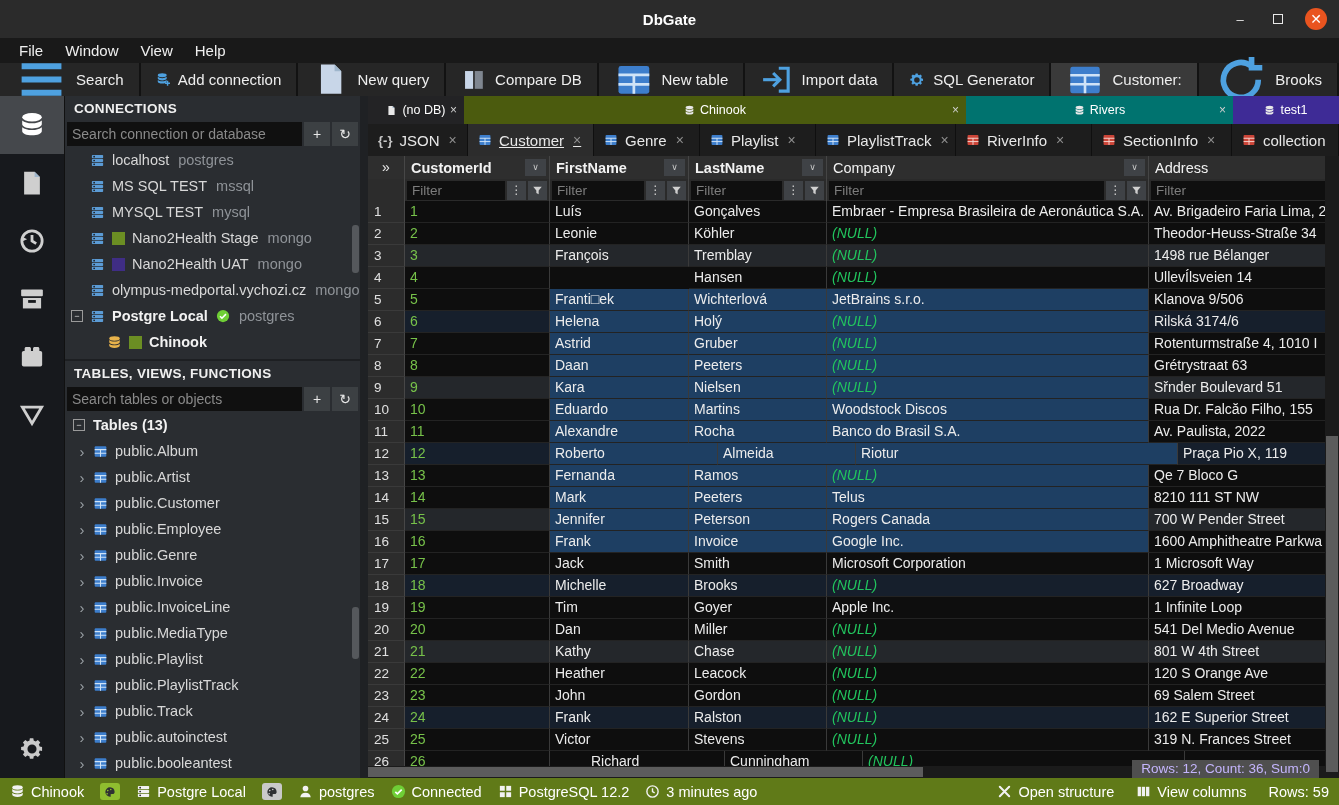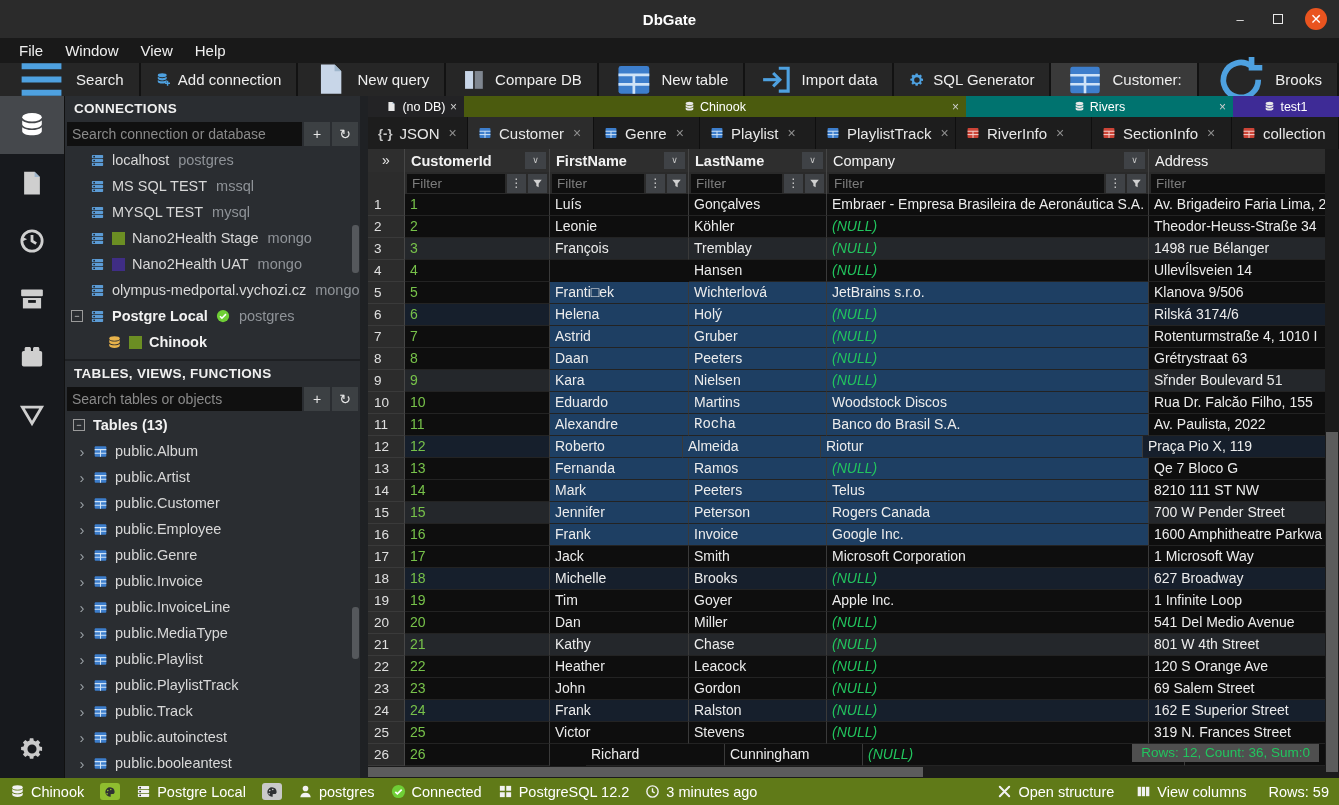--- a/index.html
+++ b/index.html
@@ -43,21 +43,21 @@
   .trow b { color:#f2f2f2; }
   .sq { width:13px; height:13px; display:inline-block; flex:none; }
   .xbox { width:12px; height:12px; border:1px solid #9a9a9a; color:#d8d8d8; font-size:9px; line-height:10px; text-align:center; flex:none; }
   .chev { color:#9aa0a5; font-size:15px; width:14px; text-align:center; flex:none; }
   .tables-section { flex:1; min-height:0; overflow:hidden; display:flex; flex-direction:column; border-top:2px solid #1d1f22; margin-top:4px; }
   .panel-scroll { position:absolute; right:1px; width:7px; background:#55585c; border-radius:3px; }
 
   .splitter { width:8px; background:#1f2124; flex:none; }
 
   .content { flex:1; display:flex; flex-direction:column; min-width:0; }
-  .tabgroups { height:21px; display:flex; flex:none; }
+  .tabgroups { height:28px; display:flex; flex:none; }
   .tgroup { display:flex; align-items:center; justify-content:center; position:relative; color:#fff; font-size:12.5px; gap:5px; flex:none; overflow:hidden; }
   .tgroup .i { width:11px; height:11px; }
   .tgroup .x { position:absolute; right:7px; color:#cfcfcf; font-size:12px; }
   .tabs { height:32px; background:#191919; display:flex; flex:none; overflow:hidden; }
   .tab { display:flex; align-items:center; gap:7px; padding:0 10px; background:#1d1d1d; border-right:1px solid #0f0f0f;
          color:#e8e8e8; font-size:15px; flex:none; white-space:nowrap; overflow:hidden; }
   .tab.active { background:#2c2c2c; }
   .tab .i { width:14px; height:14px; flex:none; }
   .tab .x { color:#8f8f8f; font-size:14px; margin-left:2px; }
   .tab .json-g { color:#c9c9c9; font-size:13px; font-weight:bold; }
@@ -85,21 +85,21 @@
   .cell.c-id { color:#77c24a; }
   .cell.c-null { color:#22c55e; font-style:italic; }
   .cell.sel { background:#1e3f63; }
   .cell.stripe-gray { background:#24272b; }
   .cell.stripe-navy { background:#161f2c; }
   .cell.sel.stripe-gray, .cell.sel.stripe-navy { background:#1e3f63; }
   .vscroll { position:absolute; top:0; right:0; width:14px; bottom:0; background:#1b1b1b; }
   .vscroll .thumb { position:absolute; left:1px; width:12px; top:45%; height:54%; background:#5c5c5c; }
   .hscroll { position:absolute; left:0; right:14px; bottom:0; height:12px; background:#1b1b1b; }
   .hscroll .thumb { position:absolute; top:1px; height:10px; left:0; width:58%; background:#5c5c5c; }
-  .sel-overlay { position:absolute; right:20px; bottom:16px; background:#4f4f4f; color:#22c55e; font-size:13.5px;
+  .sel-overlay { position:absolute; right:20px; bottom:0; background:#4f4f4f; color:#c4b5fd; font-size:13.5px;
                  padding:1px 9px 2px 9px; white-space:nowrap; }
 
   
   .statusbar { height:27px; background:#607a18; display:flex; align-items:center; padding:0 10px; flex:none; color:#fff; font-size:14.5px; }
   .sb-item { display:flex; align-items:center; gap:6px; margin-right:16px; white-space:nowrap; }
   .sb-item .i { width:15px; height:15px; }
   .sb-chip { width:20px; height:17px; border-radius:3px; display:flex; align-items:center; justify-content:center; margin-right:16px; }
   .sb-chip .i { width:12px; height:12px; color:#2f3133; }
   .sb-right { margin-left:auto; display:flex; align-items:center; }
   .sb-right .sb-item { margin-right:0; margin-left:22px; }
@@ -606,21 +606,21 @@
             </span>
             <span>test1</span>
           </div>
         </div>
       <div class="tabs" id="tabs">
           <div class="tab" style="width: 100px;">
             <span class="json-g">{-}</span>
             <span>JSON</span>
             <span class="x">×</span>
           </div>
-          <div class="tab active" style="width: 126px;">
+          <div class="tab active" style="width: 126px; text-decoration: underline;">
             <span class="i">
               <svg viewBox="0 0 16 16">
                 <rect x="1.8" y="2.4" width="12.4" height="11.2" rx="1" fill="#3d7ecc"></rect>
                 <path d="M1.8 6h12.4M1.8 9.8h12.4M8 6v7.6" stroke="#cfe3f7" stroke-width="1.1" fill="none"></path>
               </svg>
             </span>
             <span>Customer</span>
             <span class="x">×</span>
           </div>
           <div class="tab" style="width: 106px;">
@@ -834,28 +834,28 @@
               <div class="cell c-id" style="width: 145px;">10</div>
               <div class="cell sel" style="width: 139px;">Eduardo</div>
               <div class="cell sel" style="width: 138px;">Martins</div>
               <div class="cell sel" style="width: 322px;">Woodstock Discos</div>
               <div class="cell" style="width: 260px;">Rua Dr. Falcăo Filho, 155</div>
             </div>
             <div class="drow">
               <div class="rn">11</div>
               <div class="cell c-id" style="width: 145px;">11</div>
               <div class="cell sel" style="width: 139px;">Alexandre</div>
-              <div class="cell sel" style="width: 138px; font-family: Liberation Mono, monospace;">Rocha</div>
+              <div class="cell sel" style="width: 138px;">Rocha</div>
               <div class="cell sel" style="width: 322px;">Banco do Brasil S.A.</div>
               <div class="cell" style="width: 260px;">Av. Paulista, 2022</div>
             </div>
             <div class="drow">
               <div class="rn">12</div>
               <div class="cell c-id stripe-navy" style="width: 145px;">12</div>
-              <div class="cell stripe-navy sel" style="width: 133px;">Roberto</div>
+              <div class="cell stripe-navy sel" style="width: 168px;">Roberto</div>
               <div class="cell stripe-navy sel" style="width: 138px;">Almeida</div>
               <div class="cell stripe-navy sel" style="width: 322px;">Riotur</div>
               <div class="cell stripe-navy" style="width: 260px;">Praça Pio X, 119</div>
             </div>
             <div class="drow">
               <div class="rn">13</div>
               <div class="cell c-id" style="width: 145px;">13</div>
               <div class="cell sel" style="width: 139px;">Fernanda</div>
               <div class="cell sel" style="width: 138px;">Ramos</div>
               <div class="cell c-null sel" style="width: 322px;">(NULL)</div>

